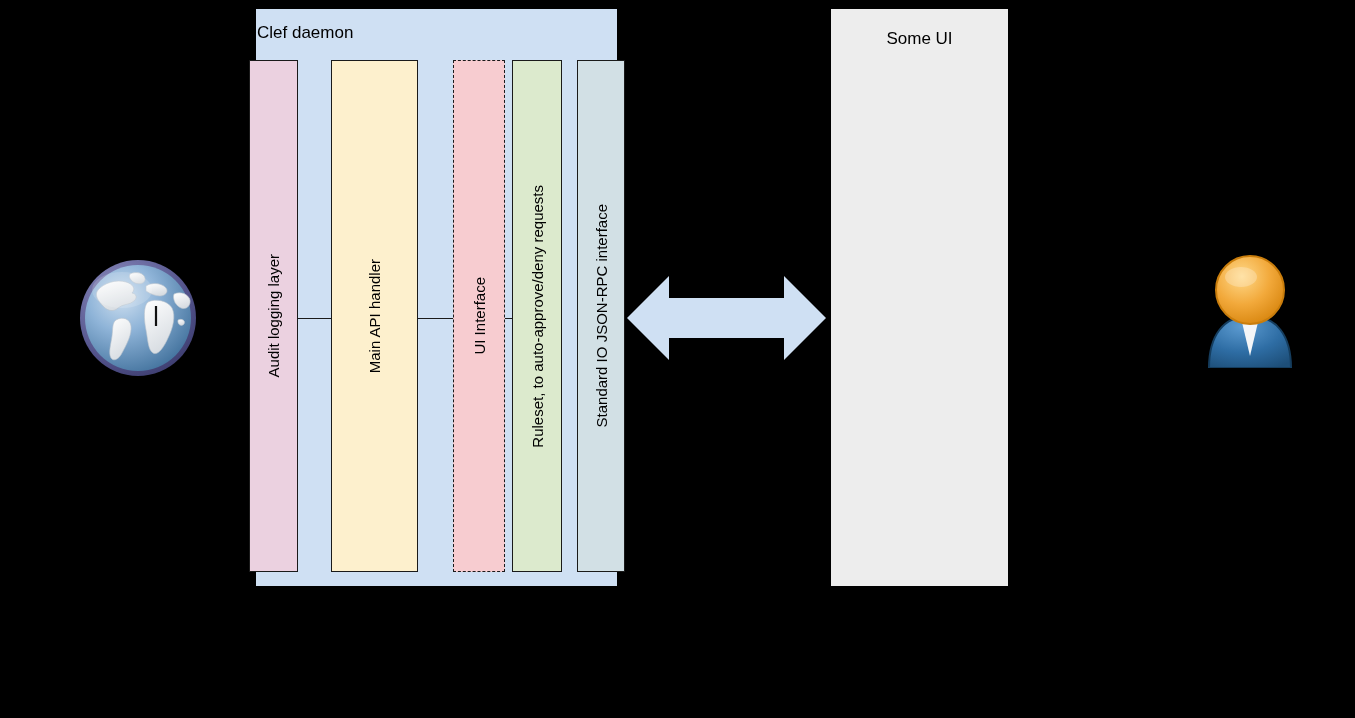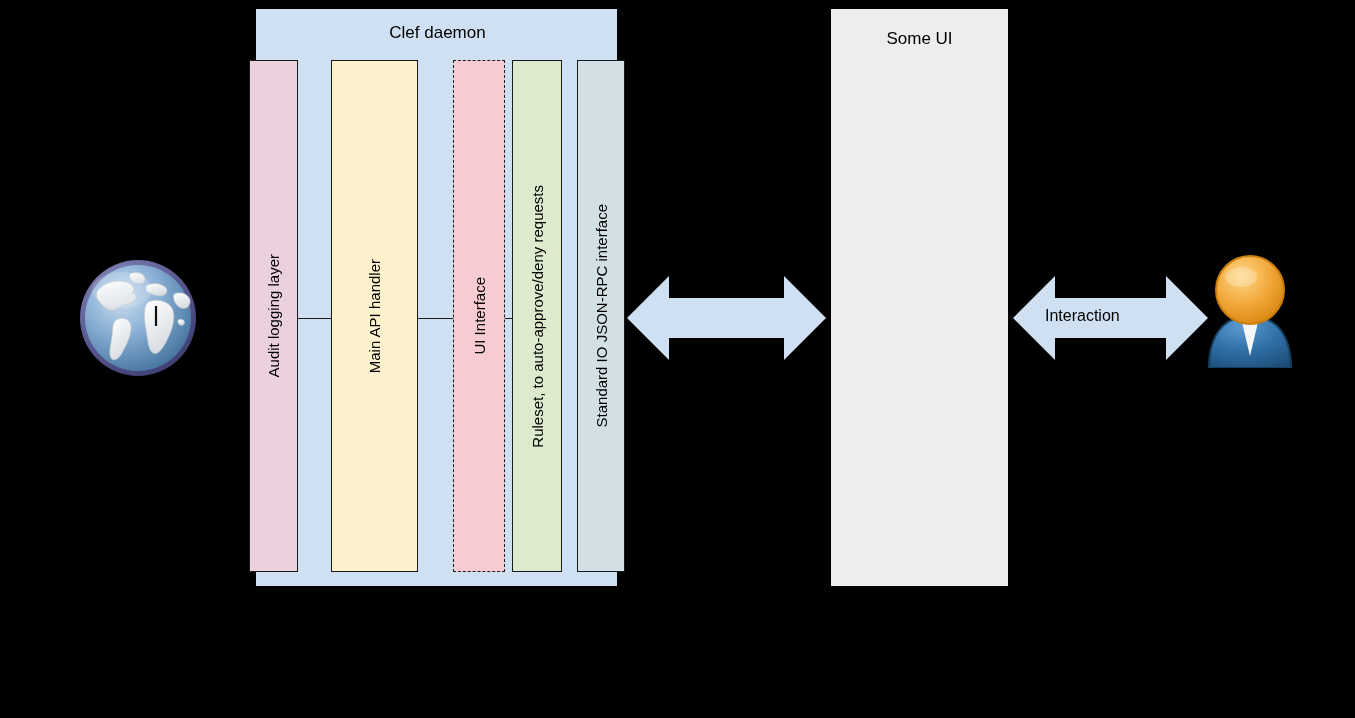--- a/index.html
+++ b/index.html
@@ -33,21 +33,21 @@
     height: 577px;
     background: #cfe0f3;
     border: 1px solid #cfe0f3;
     box-sizing: border-box;
   }
   .daemon-title {
     position: absolute;
     left: 0;
     top: 12px;
     width: 361px;
-    text-align: center;
+    text-align: left;
     font-size: 17px;
     line-height: 22px;
     color: #000;
     white-space: nowrap;
   }
 
   
   .layer {
     position: absolute;
     box-sizing: border-box;
@@ -264,26 +264,20 @@
   <div class="layer layer-stdio">
     <span class="vtext">Standard IO JSON-RPC interface</span>
   </div>
 
   <div class="arrow arrow-stdio">
     <svg width="199" height="90" viewBox="0 0 199 90">
       <polygon points="0,45 42,3 42,25 157,25 157,3 199,45 157,87 157,65 42,65 42,87" fill="#cfe0f3" stroke="none"></polygon>
     </svg>
   </div>
 
-  <div class="arrow arrow-interaction">
-    <svg width="195" height="90" viewBox="0 0 195 90">
-      <polygon points="0,45 42,3 42,25 153,25 153,3 195,45 153,87 153,65 42,65 42,87" fill="#cfe0f3" stroke="none"></polygon>
-    </svg>
-    <div class="arrow-label">Interaction</div>
-  </div>
 
   <div class="someui">
     <div class="someui-title">Some UI</div>
   </div>
 
   <div class="user-icon">
     <svg width="94" height="116" viewBox="0 0 94 116">
       <defs>
         <radialGradient id="headGrad" cx="38%" cy="30%" r="75%">
           <stop offset="0%" stop-color="#ffd98a"></stop>

